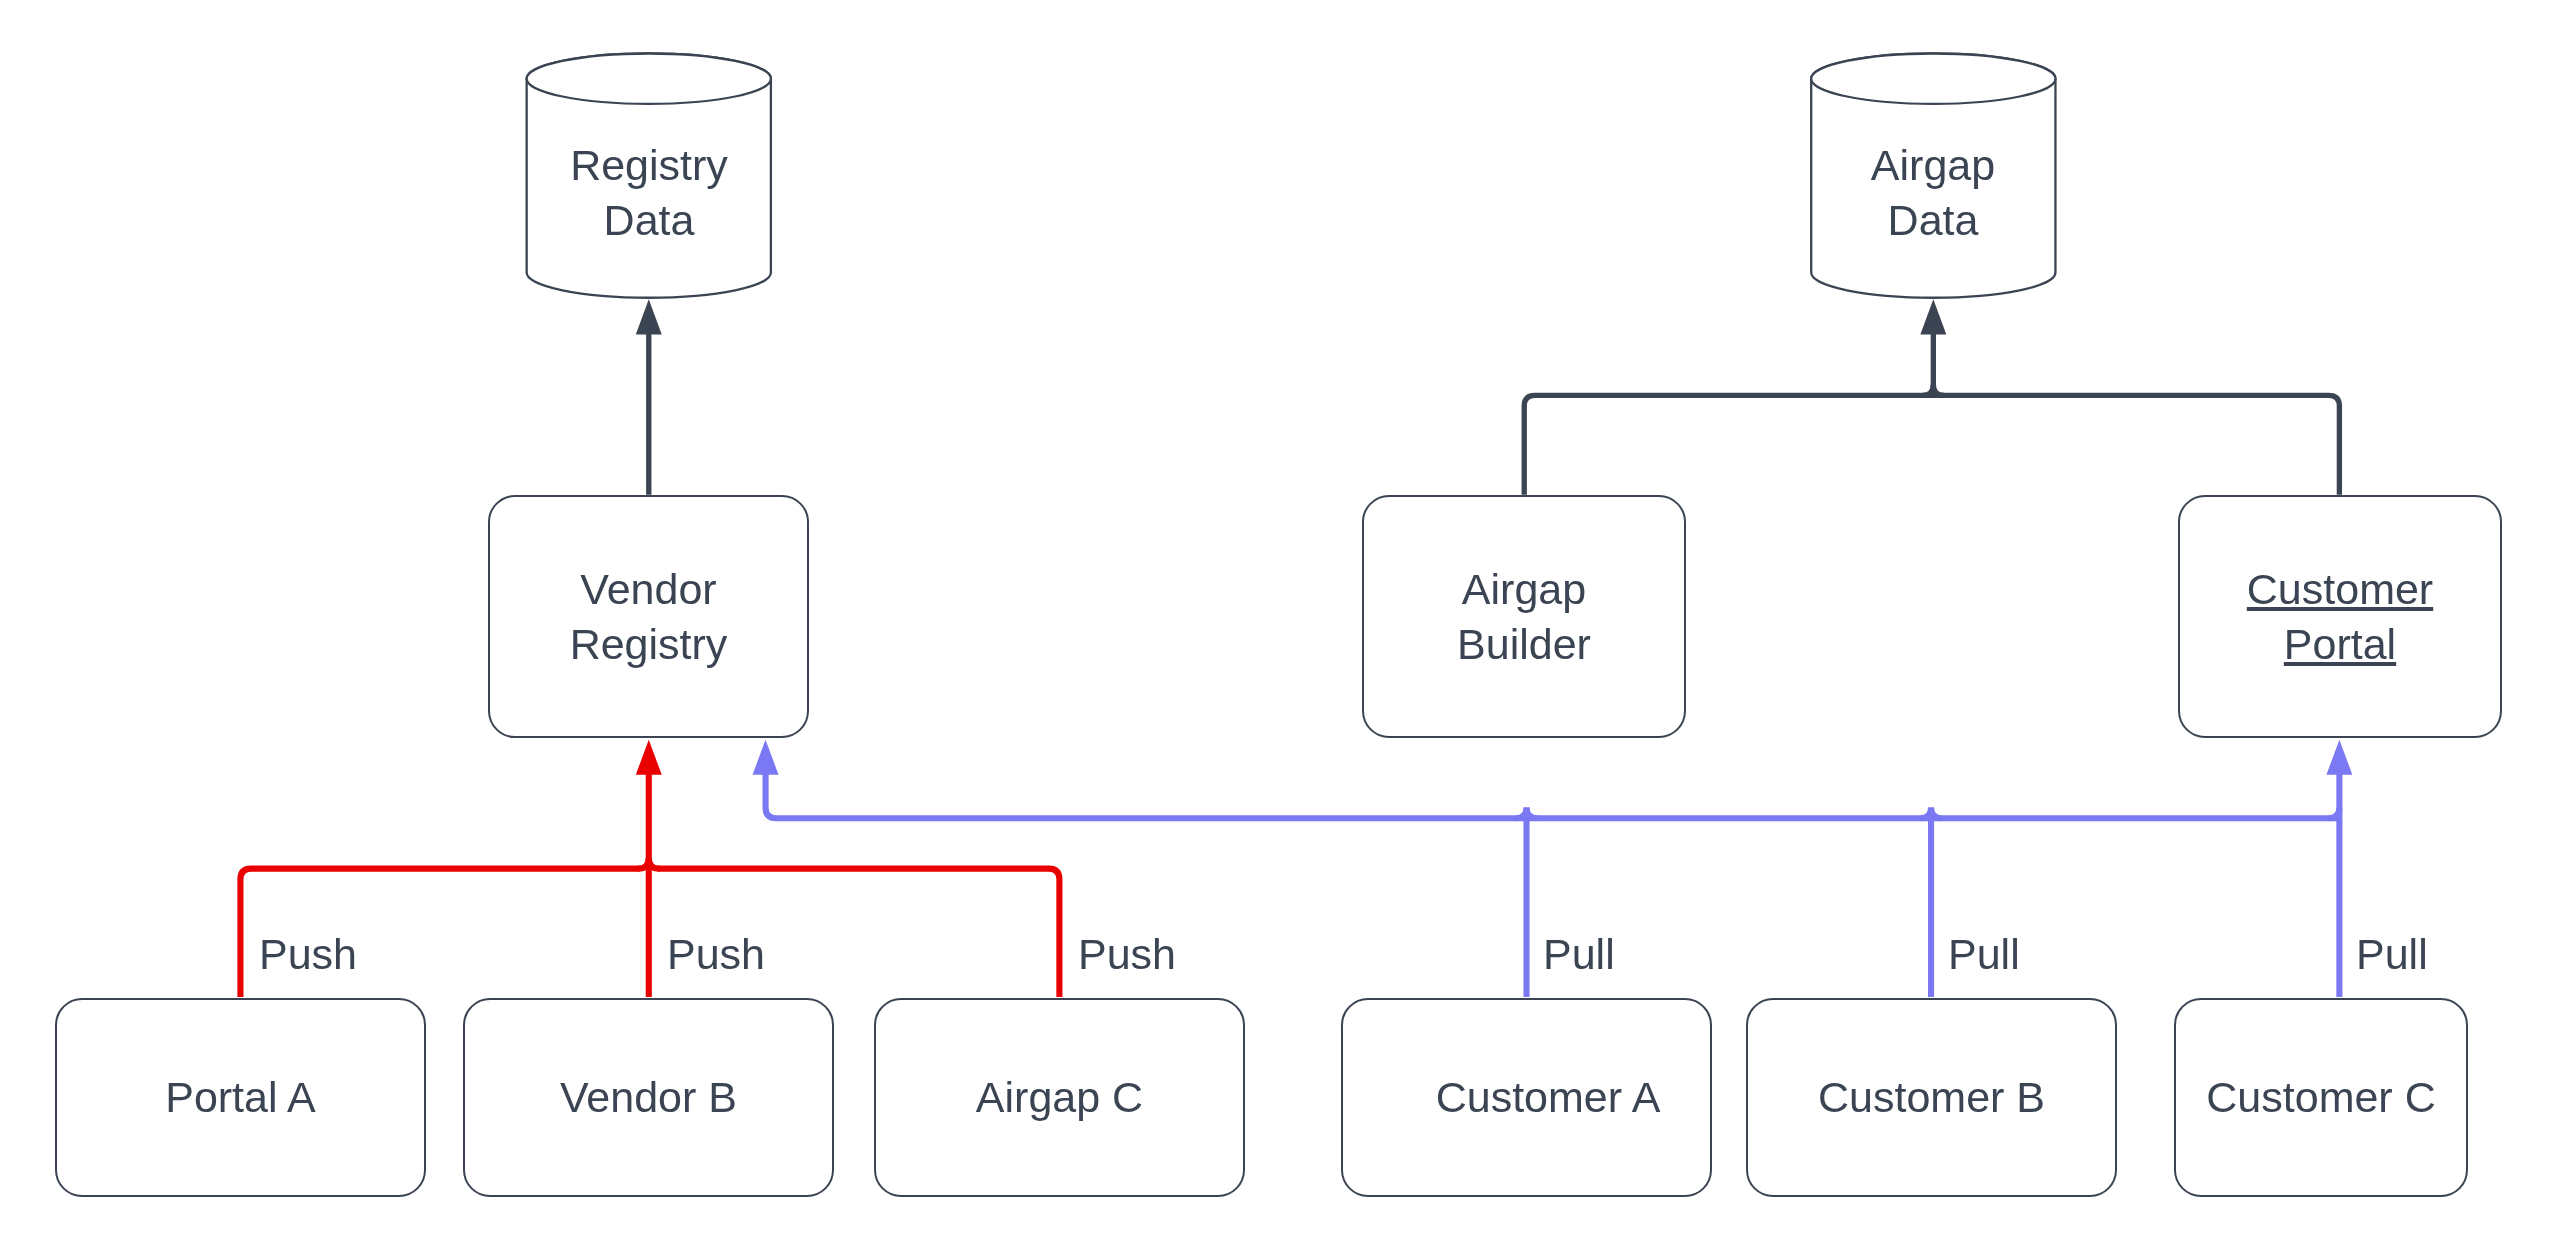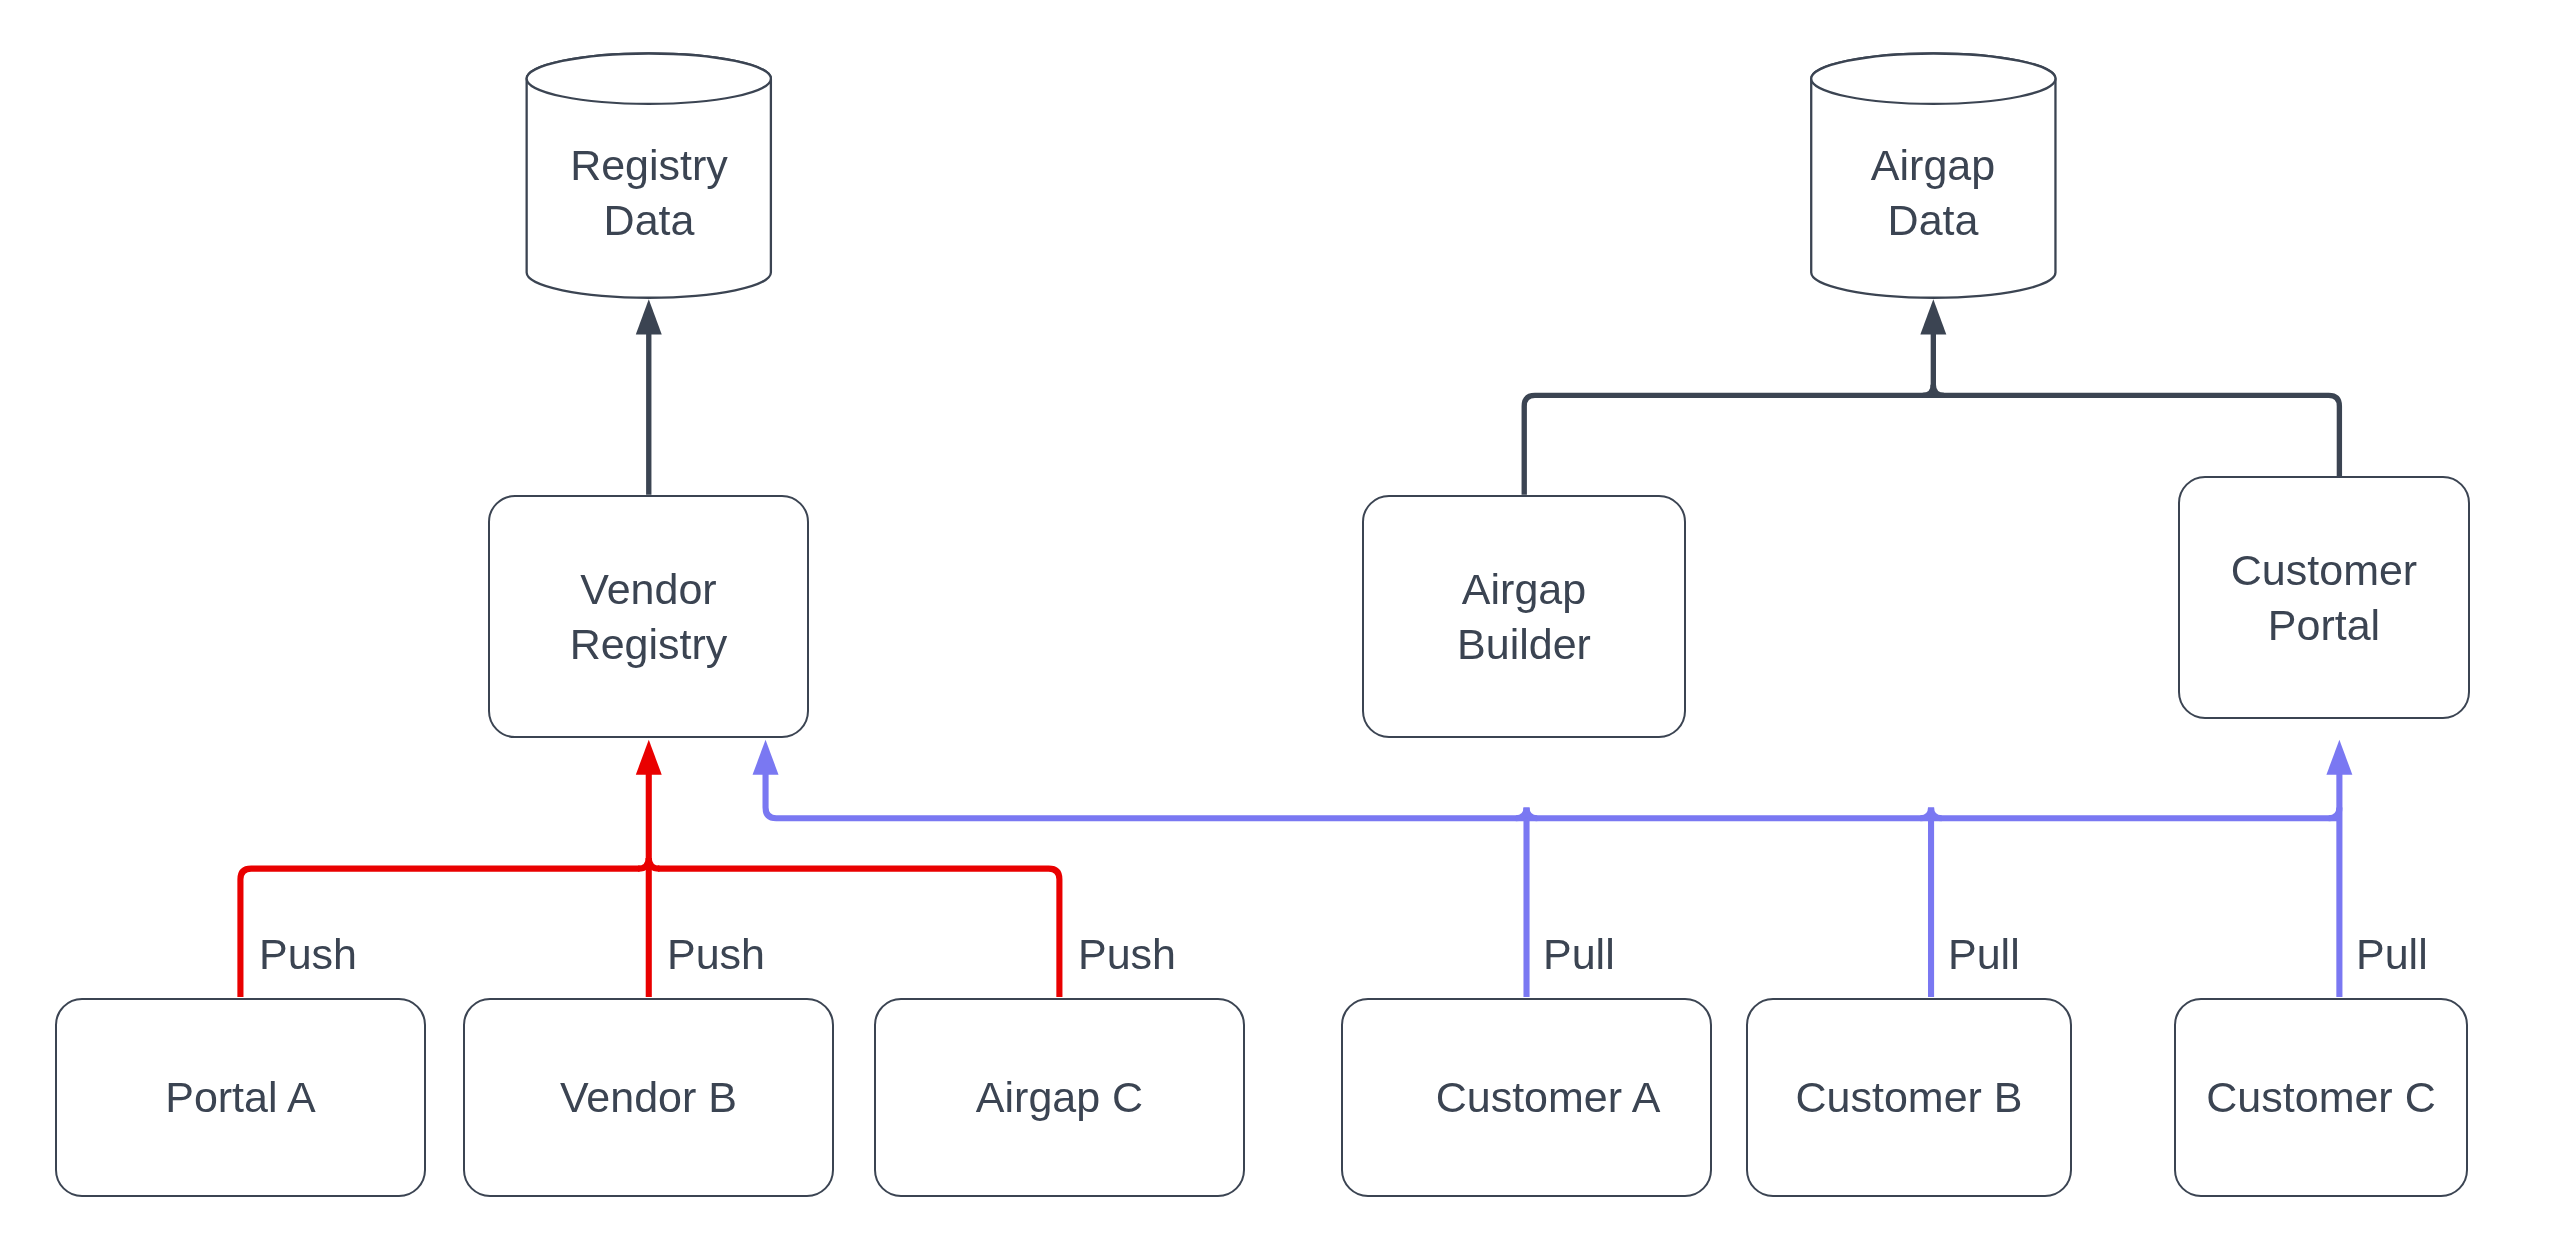--- a/index.html
+++ b/index.html
@@ -128,38 +128,38 @@
   </div>
 
   <div class="node" style="left:488px; top:495px; width:321px; height:243px;">
     <div>Vendor</div>
     <div>Registry</div>
   </div>
   <div class="node" style="left:1362px; top:495px; width:324px; height:243px;">
     <div>Airgap</div>
     <div>Builder</div>
   </div>
-  <div class="node" style="left:2178px; top:476px; width:292px; height:243px;">
+  <div class="node" style="left:2178px; top:495px; width:324px; height:243px;text-decoration:underline;">
     <div>Customer</div>
     <div>Portal</div>
   </div>
 
   <div class="node" style="left:55px; top:998px; width:371px; height:199px;">
     <div>Portal A</div>
   </div>
   <div class="node" style="left:463px; top:998px; width:371px; height:199px;">
     <div>Vendor B</div>
   </div>
   <div class="node" style="left:874px; top:998px; width:371px; height:199px;">
     <div>Airgap C</div>
   </div>
   <div class="node" style="left:1341px; top:998px; width:371px; height:199px;padding-left:43px;">
     <div>Customer A</div>
   </div>
-  <div class="node" style="left:1746px; top:998px; width:326px; height:199px;">
+  <div class="node" style="left:1746px; top:998px; width:371px; height:199px;">
     <div>Customer B</div>
   </div>
   <div class="node" style="left:2154px; top:998px; width:294px; height:199px;margin-left:20px;">
     <div>Customer C</div>
   </div>
 
   <div class="edge-label" style="left:259px; top:954px;">Push</div>
   <div class="edge-label" style="left:667px; top:954px;">Push</div>
   <div class="edge-label" style="left:1078px; top:954px;">Push</div>
   <div class="edge-label" style="left:1543px; top:954px;">Pull</div>

